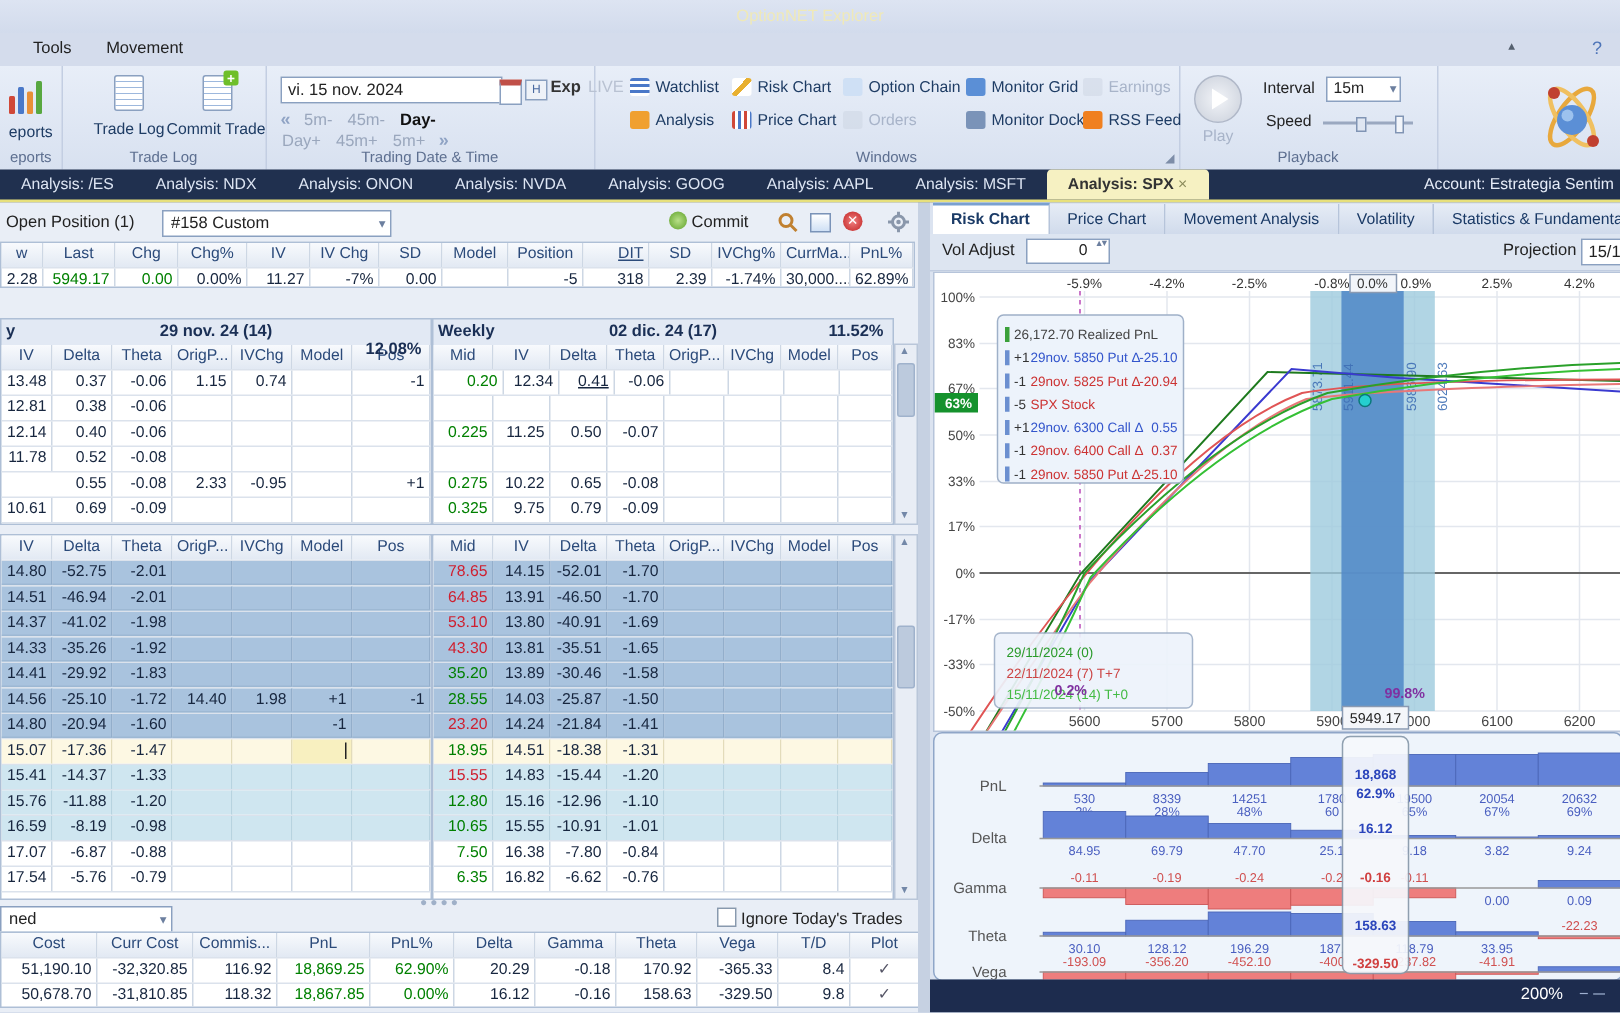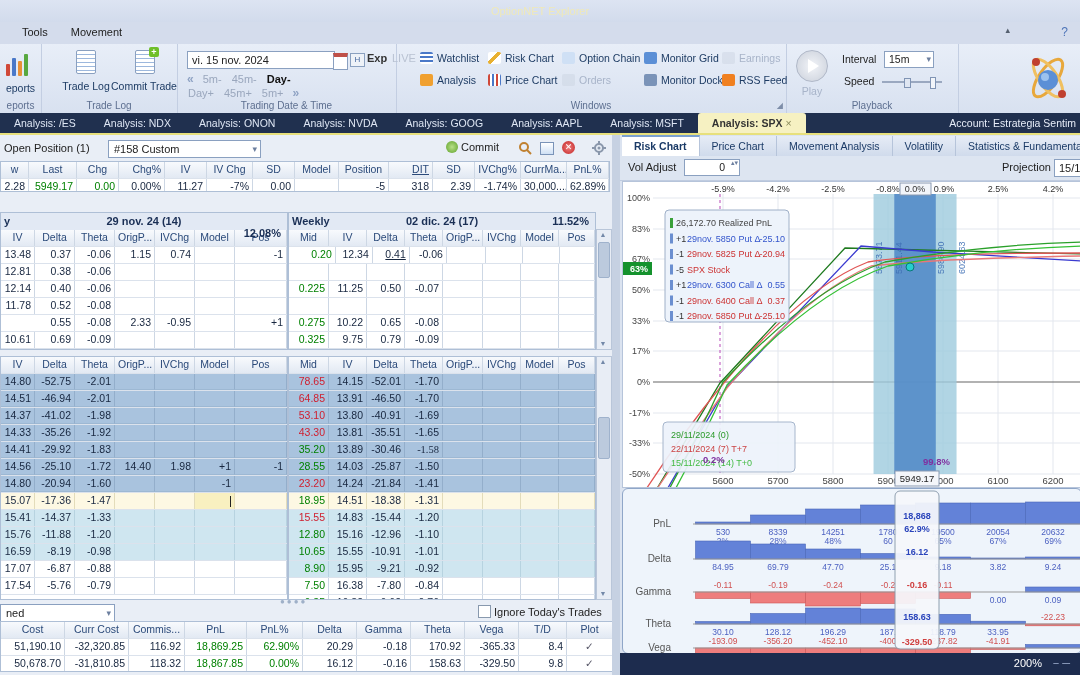--- a/index.html
+++ b/index.html
@@ -239,21 +239,21 @@
           <line x1="0" y1="7" x2="3" y2="7"></line>
           <line x1="11" y1="7" x2="14" y2="7"></line>
         </g>
     </svg>
   </div>
   <div id="summarygrid" class="grid" style="left: 0px; top: 26px; width: 608px; height: 29px;">
       <div class="grow ghead">
         <div class="gcell" style="width: 28px; text-align: center;">w</div>
         <div class="gcell" style="width: 48px; text-align: center;">Last</div>
         <div class="gcell" style="width: 42px; text-align: center;">Chg</div>
-        <div class="gcell" style="width: 46px; text-align: right;">Chg%</div>
+        <div class="gcell" style="width: 46px; text-align: center;">Chg%</div>
         <div class="gcell" style="width: 42px; text-align: center;">IV</div>
         <div class="gcell" style="width: 46px; text-align: center;">IV Chg</div>
         <div class="gcell" style="width: 42px; text-align: center;">SD</div>
         <div class="gcell" style="width: 44px; text-align: center;">Model</div>
         <div class="gcell" style="width: 50px; text-align: center;">Position</div>
         <div class="gcell" style="width: 44px; text-align: right; text-decoration: underline;">DIT</div>
         <div class="gcell" style="width: 42px; text-align: center;">SD</div>
         <div class="gcell" style="width: 46px; text-align: center;">IVChg%</div>
         <div class="gcell" style="width: 46px; text-align: center;">CurrMa...</div>
         <div class="gcell" style="width: 42px; text-align: center;">PnL%</div>
@@ -607,21 +607,21 @@
         <div class="gcell" style="width: 38px;">-1.65</div>
         <div class="gcell" style="width: 40px;"></div>
         <div class="gcell" style="width: 38px;"></div>
         <div class="gcell" style="width: 38px;"></div>
         <div class="gcell" style="width: 36px;"></div>
       </div>
       <div class="grow steel">
         <div class="gcell green" style="width: 40px;">35.20</div>
         <div class="gcell" style="width: 38px;">13.89</div>
         <div class="gcell" style="width: 38px;">-30.46</div>
-        <div class="gcell" style="width: 38px; font-family: Liberation Serif, serif;">-1.58</div>
+        <div class="gcell" style="width: 38px;">-1.58</div>
         <div class="gcell" style="width: 40px;"></div>
         <div class="gcell" style="width: 38px;"></div>
         <div class="gcell" style="width: 38px;"></div>
         <div class="gcell" style="width: 36px;"></div>
       </div>
       <div class="grow steel">
         <div class="gcell green" style="width: 40px;">28.55</div>
         <div class="gcell" style="width: 38px;">14.03</div>
         <div class="gcell" style="width: 38px;">-25.87</div>
         <div class="gcell" style="width: 38px;">-1.50</div>
@@ -668,30 +668,20 @@
         <div class="gcell" style="width: 40px;"></div>
         <div class="gcell" style="width: 38px;"></div>
         <div class="gcell" style="width: 38px;"></div>
         <div class="gcell" style="width: 36px;"></div>
       </div>
       <div class="grow cyan">
         <div class="gcell green" style="width: 40px;">10.65</div>
         <div class="gcell" style="width: 38px;">15.55</div>
         <div class="gcell" style="width: 38px;">-10.91</div>
         <div class="gcell" style="width: 38px;">-1.01</div>
-        <div class="gcell" style="width: 40px;"></div>
-        <div class="gcell" style="width: 38px;"></div>
-        <div class="gcell" style="width: 38px;"></div>
-        <div class="gcell" style="width: 36px;"></div>
-      </div>
-      <div class="grow cyan">
-        <div class="gcell green" style="width: 40px;">8.90</div>
-        <div class="gcell" style="width: 38px;">15.95</div>
-        <div class="gcell" style="width: 38px;">-9.21</div>
-        <div class="gcell" style="width: 38px;">-0.92</div>
         <div class="gcell" style="width: 40px;"></div>
         <div class="gcell" style="width: 38px;"></div>
         <div class="gcell" style="width: 38px;"></div>
         <div class="gcell" style="width: 36px;"></div>
       </div>
       <div class="grow white">
         <div class="gcell green" style="width: 40px;">7.50</div>
         <div class="gcell" style="width: 38px;">16.38</div>
         <div class="gcell" style="width: 38px;">-7.80</div>
         <div class="gcell" style="width: 38px;">-0.84</div>

